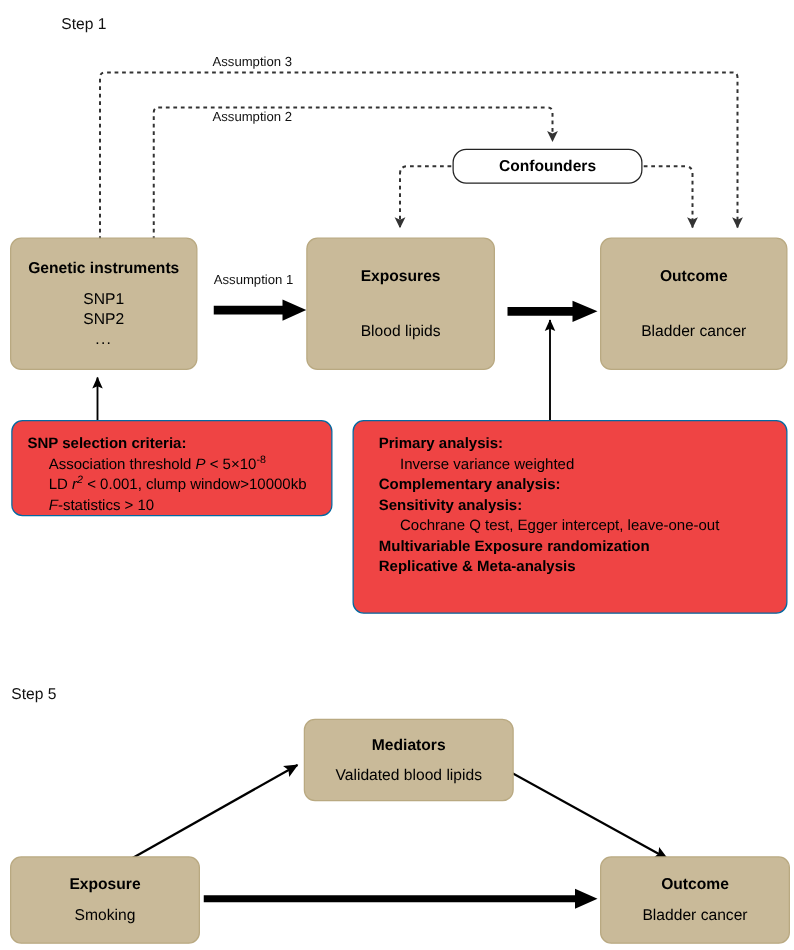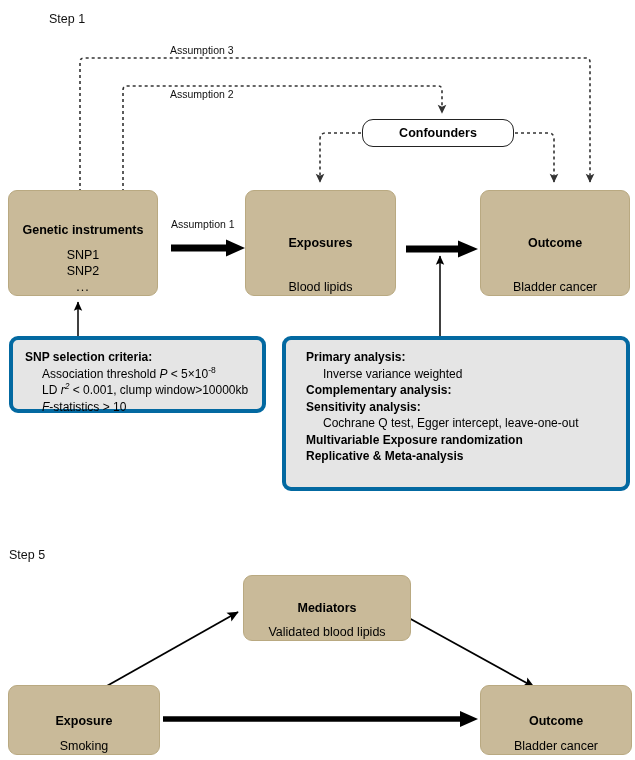--- a/index.html
+++ b/index.html
@@ -11,40 +11,40 @@
   #canvas{position:absolute;left:0;top:0;width:635px;height:760px;}
   .svg-layer{position:absolute;left:0;top:0;width:635px;height:760px;pointer-events:none;}
 
   .step-label{
     position:absolute;font-size:12.5px;color:#111;white-space:nowrap;
   }
 
   .node{
     position:absolute;box-sizing:border-box;
     background:#c9ba99;border:1px solid #b9a981;border-radius:9px;
-    display:flex;flex-direction:column;align-items:center;justify-content:flex-end;
+    display:flex;flex-direction:column;align-items:center;justify-content:center;
     text-align:center;
   }
   .node .title{font-weight:bold;font-size:12.5px;line-height:15px;}
   .node .sub{font-size:12.5px;line-height:15px;margin-top:29px;}
 
   .node.snp-list .sub{margin-top:9px;}
   .node.snp-list .sub div{line-height:16px;}
   .node.snp-list .dots{letter-spacing:1px;font-size:12.5px;line-height:20px;}
 
   .confounders{
     position:absolute;box-sizing:border-box;background:#ffffff;
     border:1.6px solid #232323;border-radius:10px;
     display:flex;align-items:center;justify-content:center;
     font-weight:bold;font-size:12.5px;
   }
 
   .textbox{
     position:absolute;box-sizing:border-box;
-    background:#e5e5e5;border:4px solid #0369a1;border-radius:9px;
+    background:#ef4444;border:1px solid #0369a1;border-radius:9px;
     padding:9px 10px 9px 12px;
     font-size:12px;line-height:16.5px;text-align:left;
   }
   .textbox .hd{font-weight:bold;}
   .textbox .ind{padding-left:17px;}
   sup{font-size:8.5px;vertical-align:super;line-height:0;}
   .ital{font-style:italic;}
 
   .edge-label{
     position:absolute;font-size:10.5px;color:#111;white-space:nowrap;

